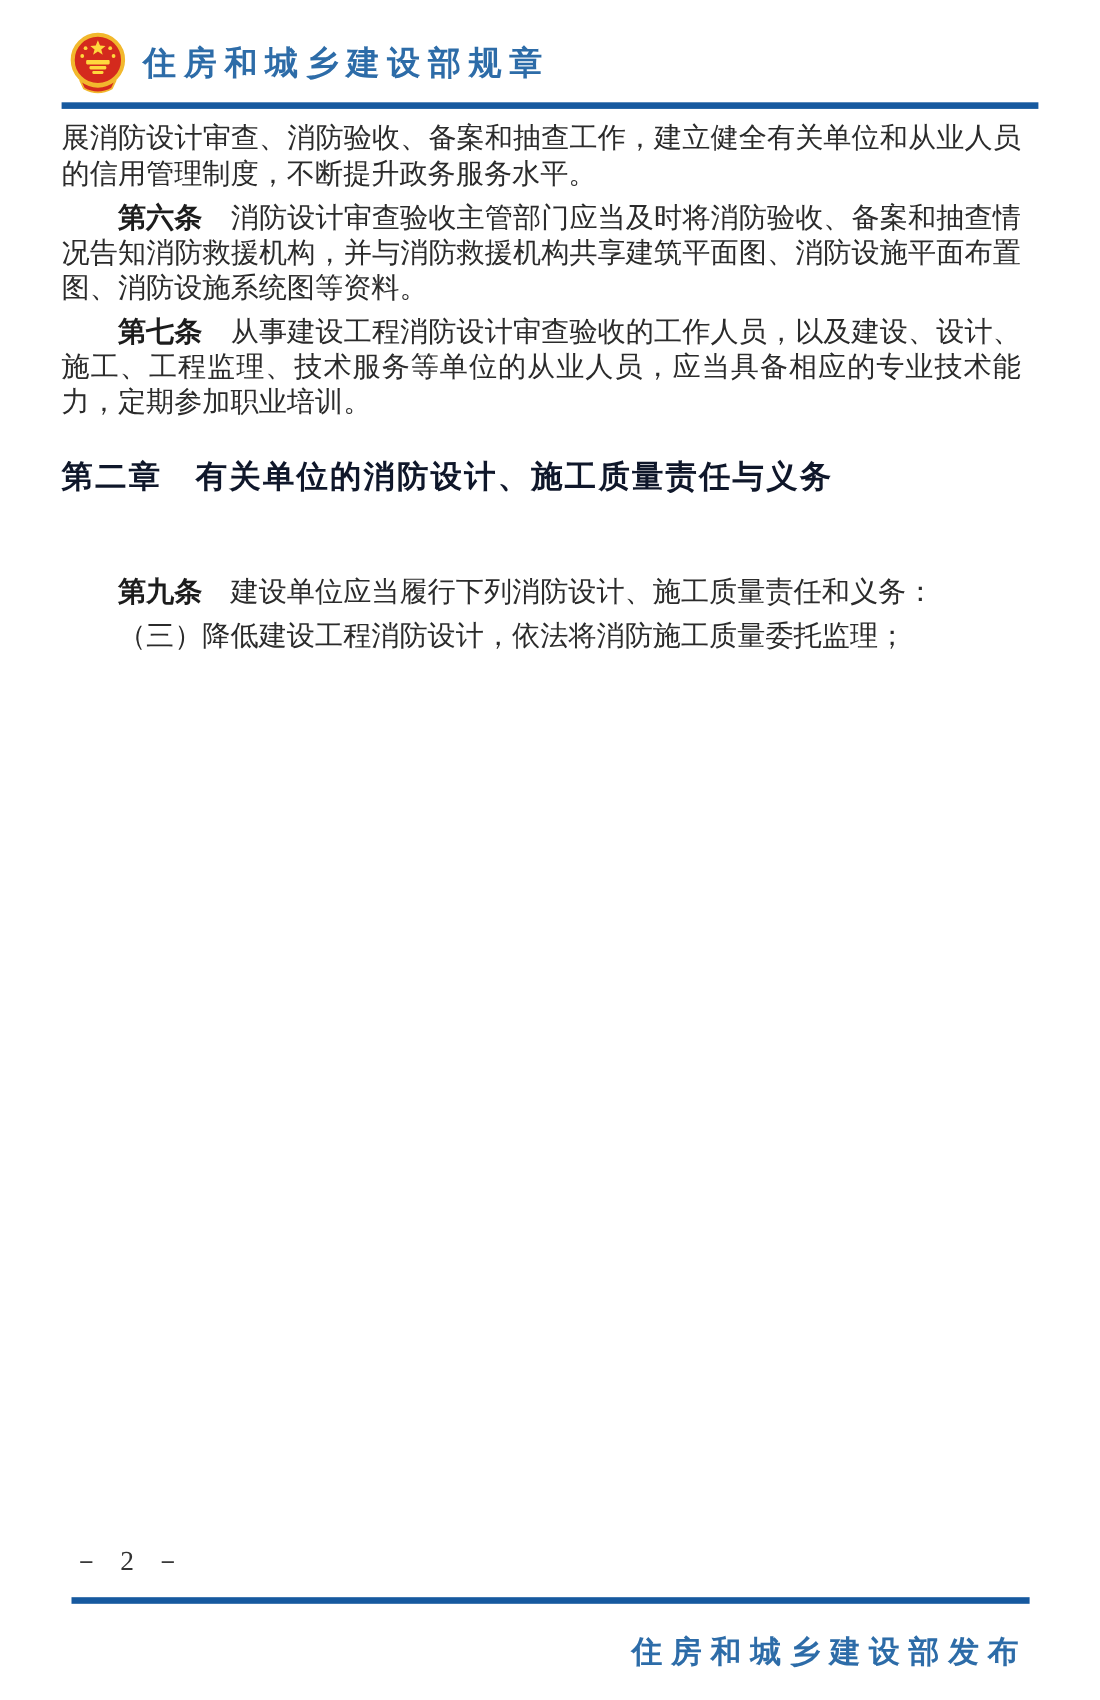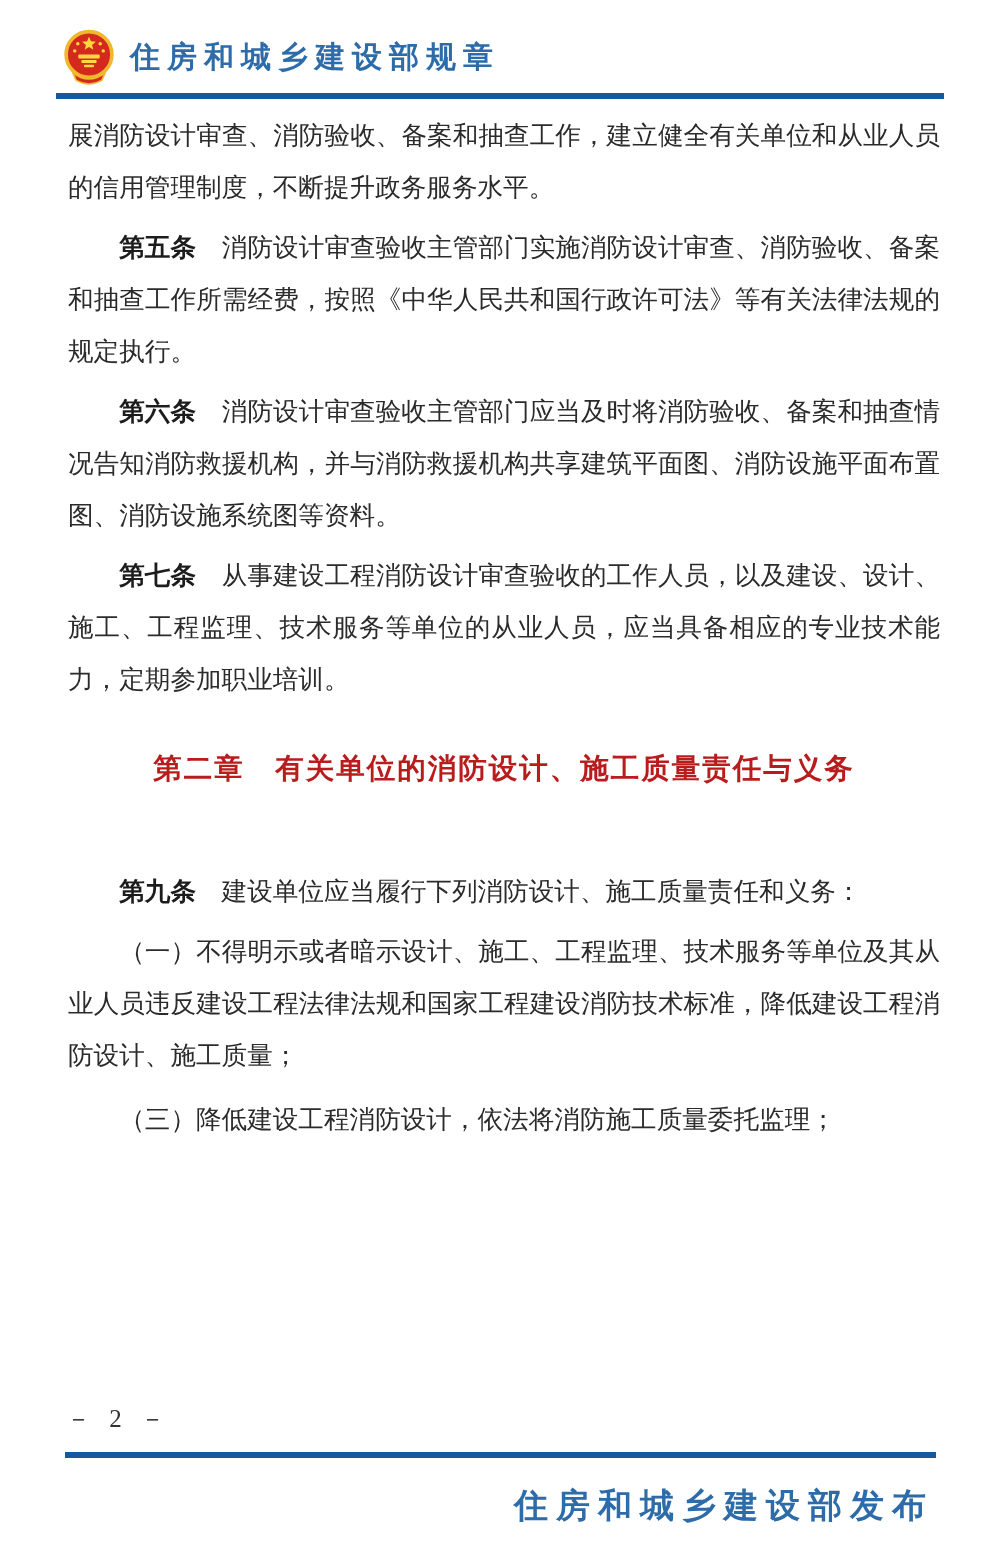--- a/index.html
+++ b/index.html
@@ -45,46 +45,46 @@
     left: 56px;
     top: 93px;
     width: 888px;
     height: 6px;
     background: #16599f;
   }
 
   
   .content {
     position: absolute;
-    left: 68px;
+    left: 56px;
     top: 110px;
     width: 872px;
     font-size: 25.6px;
-    line-height: 52px;
+    line-height: 32px;
     text-align: justify;
     text-justify: inter-ideograph;
     word-break: normal;
   }
   .content p {
     margin: 0 0 8px 0;
     text-indent: 2em;
   }
   .content p.continuation {
     text-indent: 0;
   }
   .content p.clause {
     margin-bottom: 12px;
   }
   .content p.chapter {
     text-indent: 0;
-    text-align: center;
+    text-align: left;
     font-weight: bold;
     font-size: 28.5px;
     letter-spacing: 2px;
-    color: #b91c1c;
+    color: #0f172a;
     margin: 36px 0 72px 0;
     font-family: "Liberation Sans", "DejaVu Sans", sans-serif;
   }
   .content .article-label {
     font-weight: bold;
     color: #1c1c1c;
   }
 
   
   .page-number {
@@ -100,21 +100,21 @@
     left: 65px;
     top: 1452px;
     width: 871px;
     height: 6px;
     background: #16599f;
   }
   .footer-publisher {
     position: absolute;
     right: 66px;
     top: 1483px;
-    font-size: 34px;
+    font-size: 28px;
     font-weight: 600;
     letter-spacing: 8px;
     color: #2d6ca8;
     font-family: Liberation Mono, monospace;
     white-space: nowrap;
   }
 </style>
 </head>
 <body>
 
@@ -132,26 +132,24 @@
       <rect x="21" y="31.5" width="15" height="3" rx="1" fill="#ffd83d"></rect>
       <rect x="23.5" y="36" width="10" height="2.5" rx="1" fill="#ffd83d"></rect>
       <path d="M12.5 44 q16 12 32 0 l-3.5 7.5 q-12.5 7 -25 0 z" fill="#d42a1d" stroke="#f2b82d" stroke-width="1.6"></path>
     </svg>
     <div class="header-title">住房和城乡建设部规章</div>
   </div>
   <div class="header-rule"></div>
 
   <div class="content">
       <p class="continuation">展消防设计审查、消防验收、备案和抽查工作，建立健全有关单位和从业人员的信用管理制度，不断提升政务服务水平。</p>
-      <p class="article"><span class="article-label">第五条</span>　消防设计审查验收主管部门实施消防设计审查、消防验收、备案和抽查工作所需经费，按照《中华人民共和国行政许可法》等有关法律法规的规定执行。</p>
       <p class="article"><span class="article-label">第六条</span>　消防设计审查验收主管部门应当及时将消防验收、备案和抽查情况告知消防救援机构，并与消防救援机构共享建筑平面图、消防设施平面布置图、消防设施系统图等资料。</p>
       <p class="article"><span class="article-label">第七条</span>　从事建设工程消防设计审查验收的工作人员，以及建设、设计、施工、工程监理、技术服务等单位的从业人员，应当具备相应的专业技术能力，定期参加职业培训。</p>
       <p class="chapter">第二章　有关单位的消防设计、施工质量责任与义务</p>
       <p class="article"><span class="article-label">第九条</span>　建设单位应当履行下列消防设计、施工质量责任和义务：</p>
-      <p class="clause">（一）不得明示或者暗示设计、施工、工程监理、技术服务等单位及其从业人员违反建设工程法律法规和国家工程建设消防技术标准，降低建设工程消防设计、施工质量；</p>
       <p class="clause">（三）降低建设工程消防设计，依法将消防施工质量委托监理；</p>
     </div>
 
   <div class="page-number">－ 2 －</div>
   <div class="footer-rule"></div>
   <div class="footer-publisher">住房和城乡建设部发布</div>
 
 </div>
 
 </body></html>

